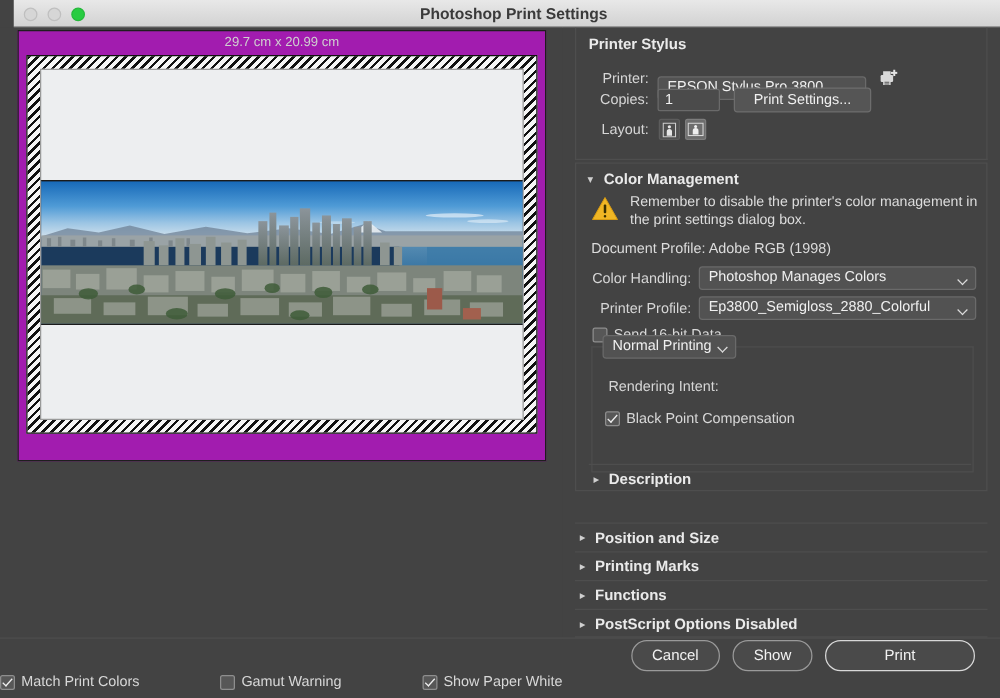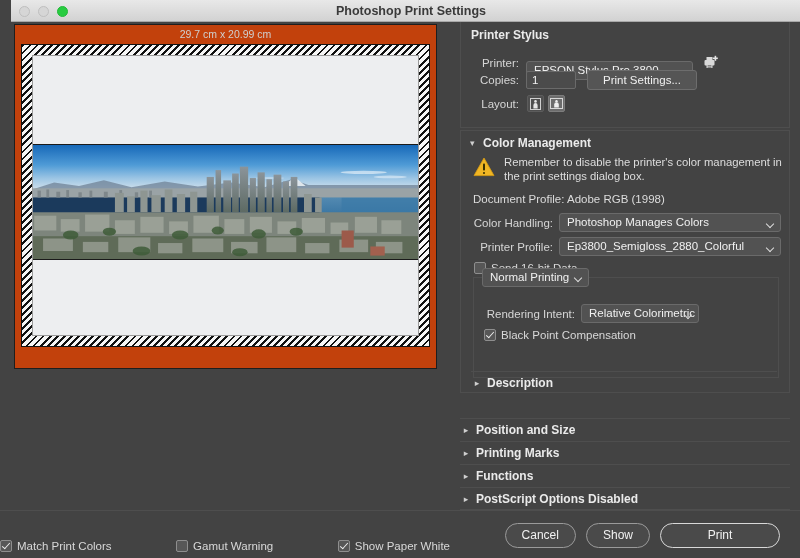--- a/index.html
+++ b/index.html
@@ -62,21 +62,21 @@
   .preview-pane {
     position: absolute;
     left: 0; top: 22px;
     width: 450px; height: 490px;
     background: #434343;
   }
   .preview-canvas {
     position: absolute;
     left: 14px; top: 2px;
     width: 423px; height: 345px;
-    background: #c2410c;
+    background: #a21caf;
     border: 1px solid #1e1e1e;
     box-sizing: border-box;
   }
   .size-label {
     position: absolute;
     left: 0; top: 3px;
     width: 100%;
     text-align: center;
     font-size: 10.5px;
     color: #cfcfcf;
@@ -345,21 +345,20 @@
     color: #eaeaea;
     margin-left: 4px;
   }
 
   
   .footer {
     position: absolute;
     left: 450px; top: 512px;
     width: 350px; height: 46px;
     display: flex;
-    align-items: center;
     justify-content: flex-end;
     gap: 10px;
     padding-right: 20px;
     box-sizing: border-box;
   }
   .pillbtn {
     background: #4a4a4a;
     border: 1px solid #9a9a9a;
     border-radius: 14px;
     height: 25px;
@@ -619,21 +618,20 @@
       <div class="chk-row" style="position:absolute; left:13px; top:131px;">
         <span class="cbox"></span>
         <span>Send 16-bit Data</span>
       </div>
 
       <div class="subgroup">
         <div class="inset-popup">Normal Printing</div>
 
         <div class="field-row" style="top:26px; left:9px;">
           <span class="lbl" style="width:92px;">Rendering Intent:</span>
-          <div class="select" style="width:118px; margin-left:6px;">Relative Colorimetric</div>
         </div>
 
         <div class="chk-row" style="position:absolute; left:10px; top:51px;">
           <span class="cbox on"></span>
           <span>Black Point Compensation</span>
         </div>
       </div>
 
       <div class="collapse-row indent" style="left:10px; top:240px; width:306px; border-top:1px solid #4e4e4e;">
         <span class="tri">▸</span>

